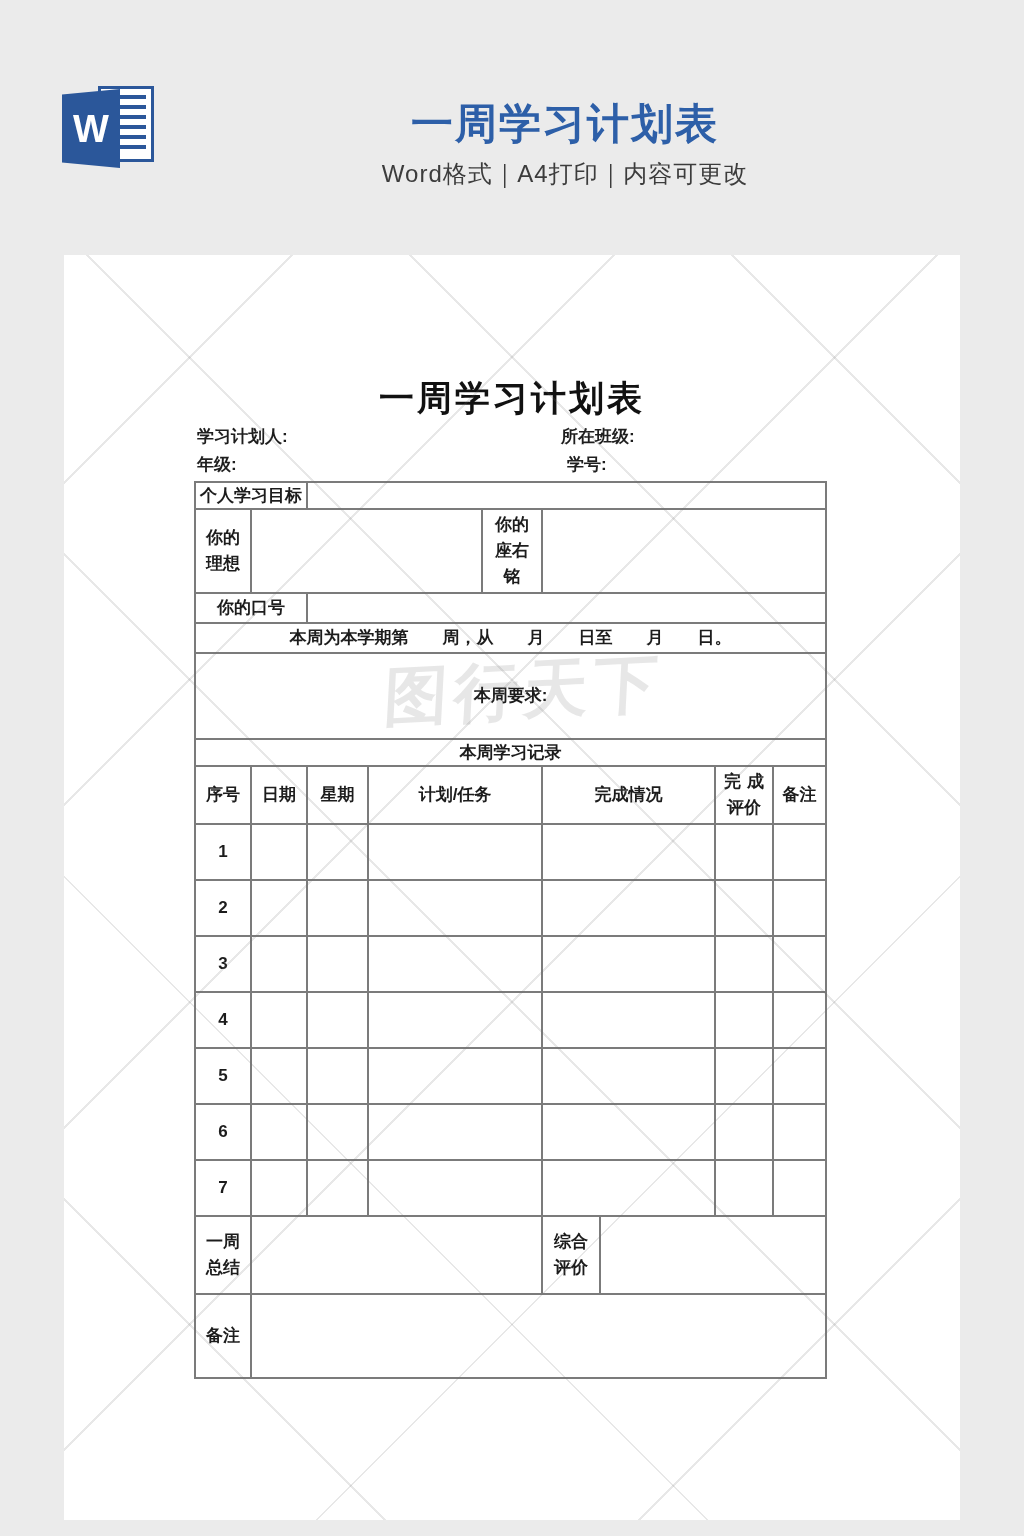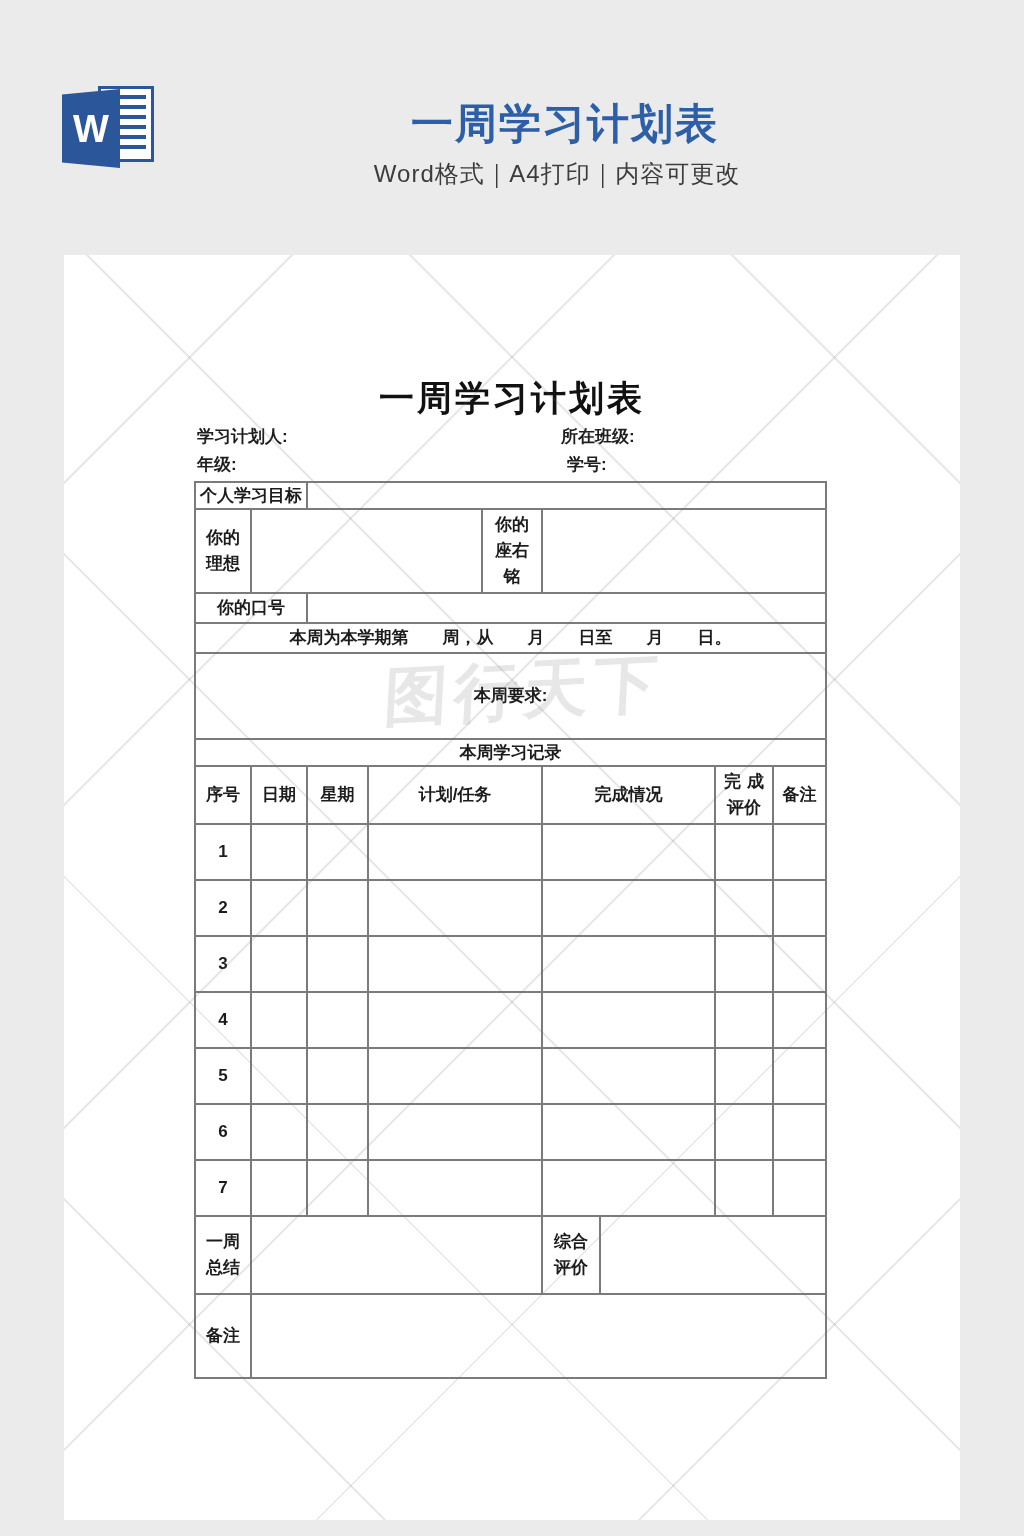--- a/index.html
+++ b/index.html
@@ -30,21 +30,21 @@
   .word-icon .panel span{
     color:#fff;font-size:38px;font-weight:700;line-height:1;
     font-family:"Liberation Sans",sans-serif;
   }
   .banner-title{
     position:absolute;left:260px;top:96px;width:610px;
     text-align:center;font-size:42px;font-weight:700;color:#2d5fa8;
     letter-spacing:2px;
   }
   .banner-sub{
-    position:absolute;left:252px;top:158px;width:610px;
+    position:absolute;left:260px;top:158px;width:610px;
     text-align:center;font-size:24px;font-weight:400;color:#3c3c3c;
     letter-spacing:1px;
   }
   
   .page{
     position:absolute;left:64px;top:255px;width:896px;height:1265px;
     background:#ffffff;
   }
   .page::after{ 
     content:"";position:absolute;inset:0;z-index:6;pointer-events:none;

